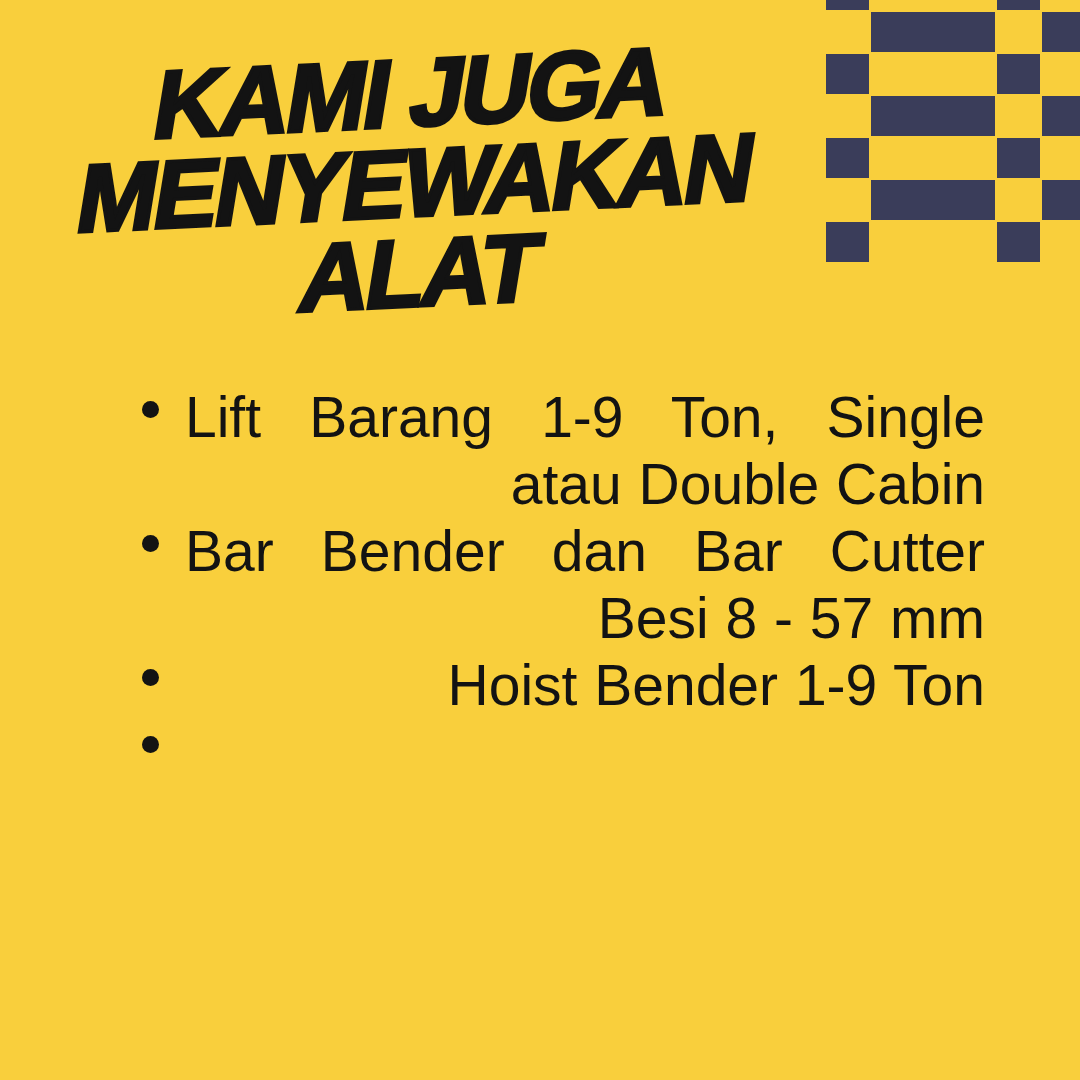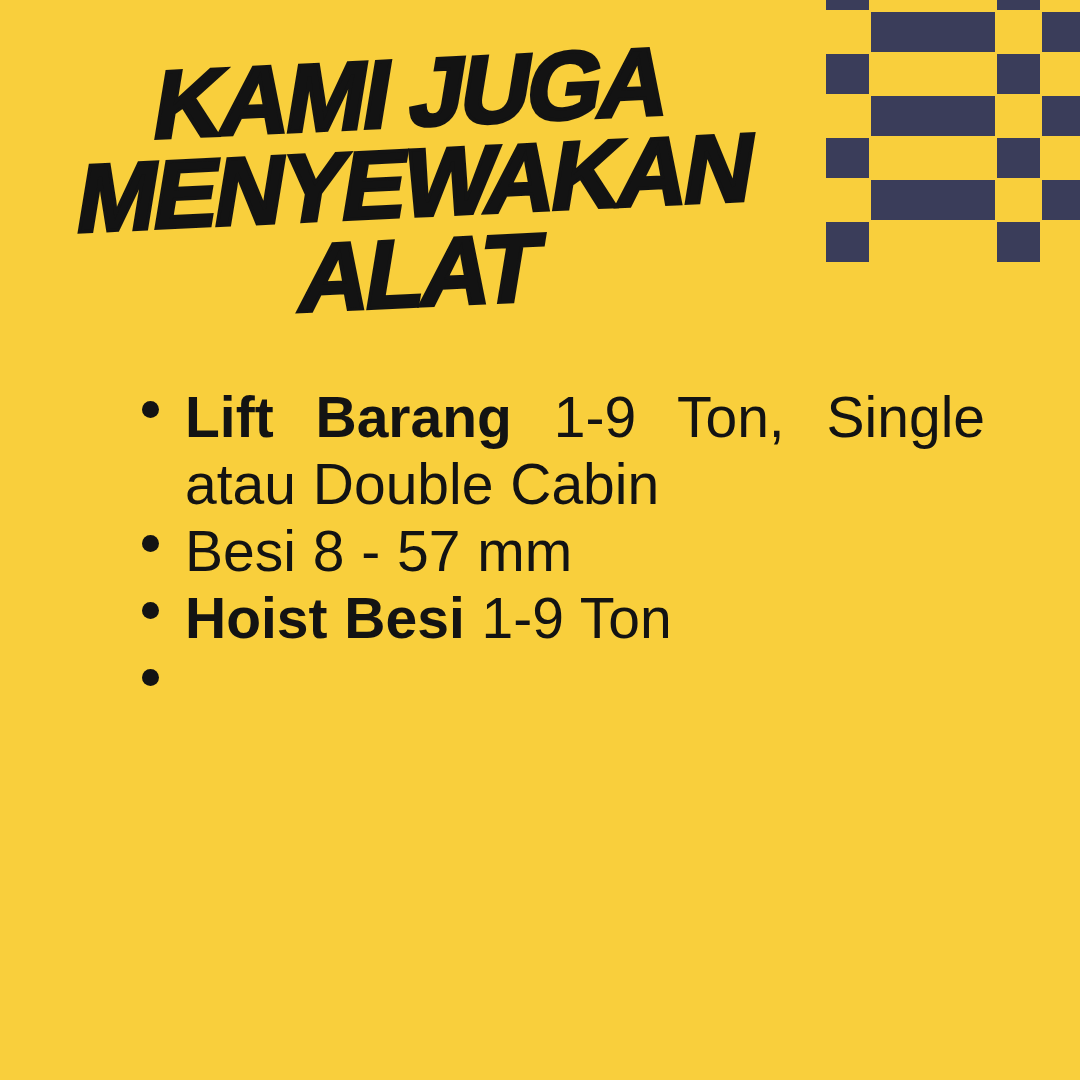--- a/index.html
+++ b/index.html
@@ -75,28 +75,28 @@
     top: 17px;
     width: 17px;
     height: 17px;
     border-radius: 50%;
     background: var(--ink);
   }
   .list .line {
     font-size: 57px;
     line-height: 67px;
     font-weight: 400;
-    text-align: left;
+    text-align: right;
     word-spacing: 1px;
   }
   .list .line.just {
     text-align: justify;
     text-align-last: justify;
   }
-  .list .line .b { font-weight: 700; }
+  .list .line .b { font-weight: 400; }
 </style>
 </head>
 <body>
 
 <div class="poster">
   <div class="pattern" id="pattern">
       <div class="cell dark"></div>
       <div class="cell light"></div>
       <div class="cell dark"></div>
       <div class="cell light"></div>
@@ -133,23 +133,24 @@
     </h1>
 
   <ul class="list" id="equipment-list">
       <li>
         <span class="dot"></span>
         <div class="line just"><span class="b">Lift Barang</span><span> 1-9 Ton, Single</span></div>
         <div class="line"><span>atau Double Cabin</span></div>
       </li>
       <li>
         <span class="dot"></span>
+        <div class="line just"><span class="b">Bar Bender</span><span> dan </span><span class="b">Bar Cutter</span></div>
         <div class="line"><span>Besi 8 - 57 mm</span></div>
       </li>
       <li>
         <span class="dot"></span>
-        <div class="line"><span class="b">Hoist Besi</span><span> 1-9 Ton</span></div>
+        <div class="line"><span class="b">Hoist Bender</span><span> 1-9 Ton</span></div>
       </li>
       <li>
         <span class="dot"></span>
       </li>
     </ul>
 </div>
 
 </body></html>

